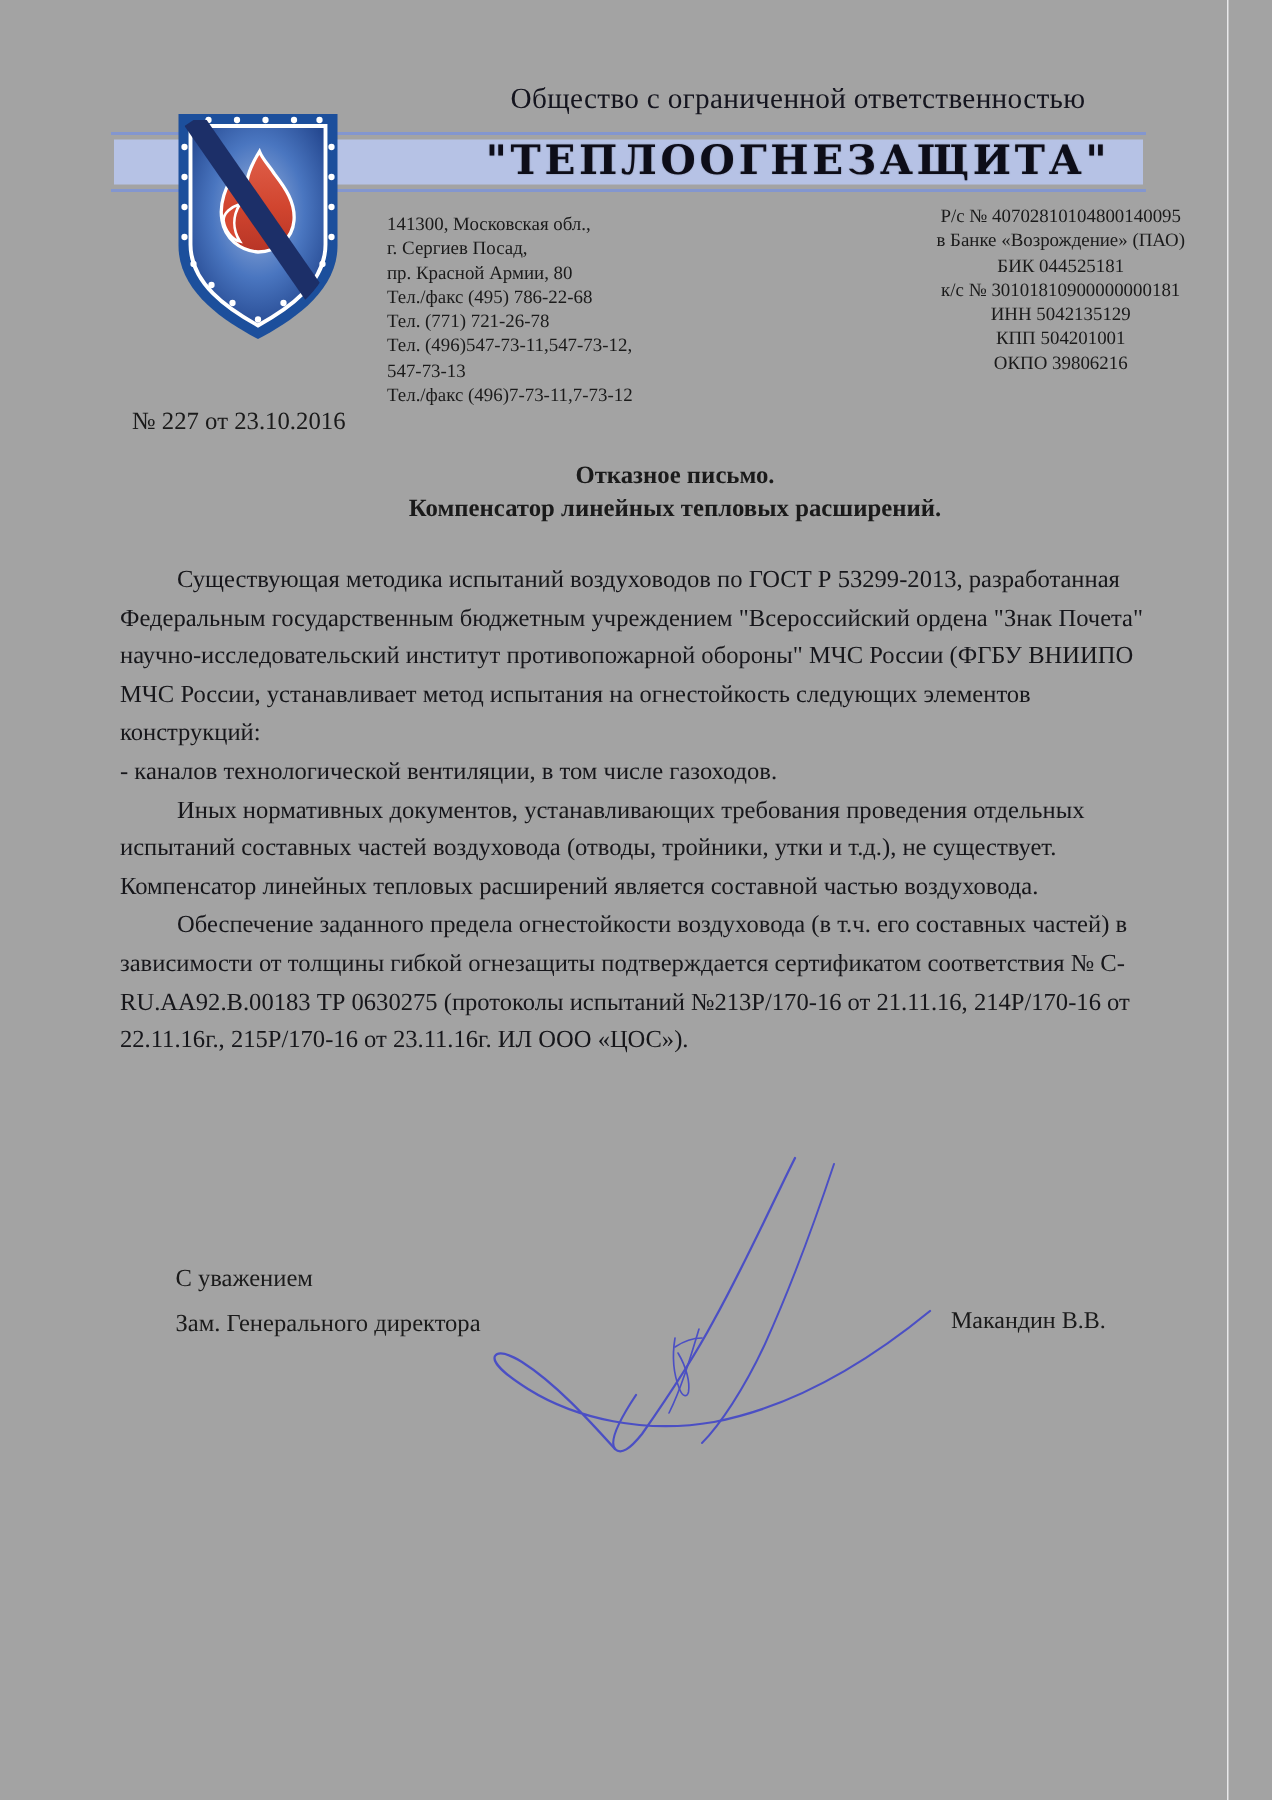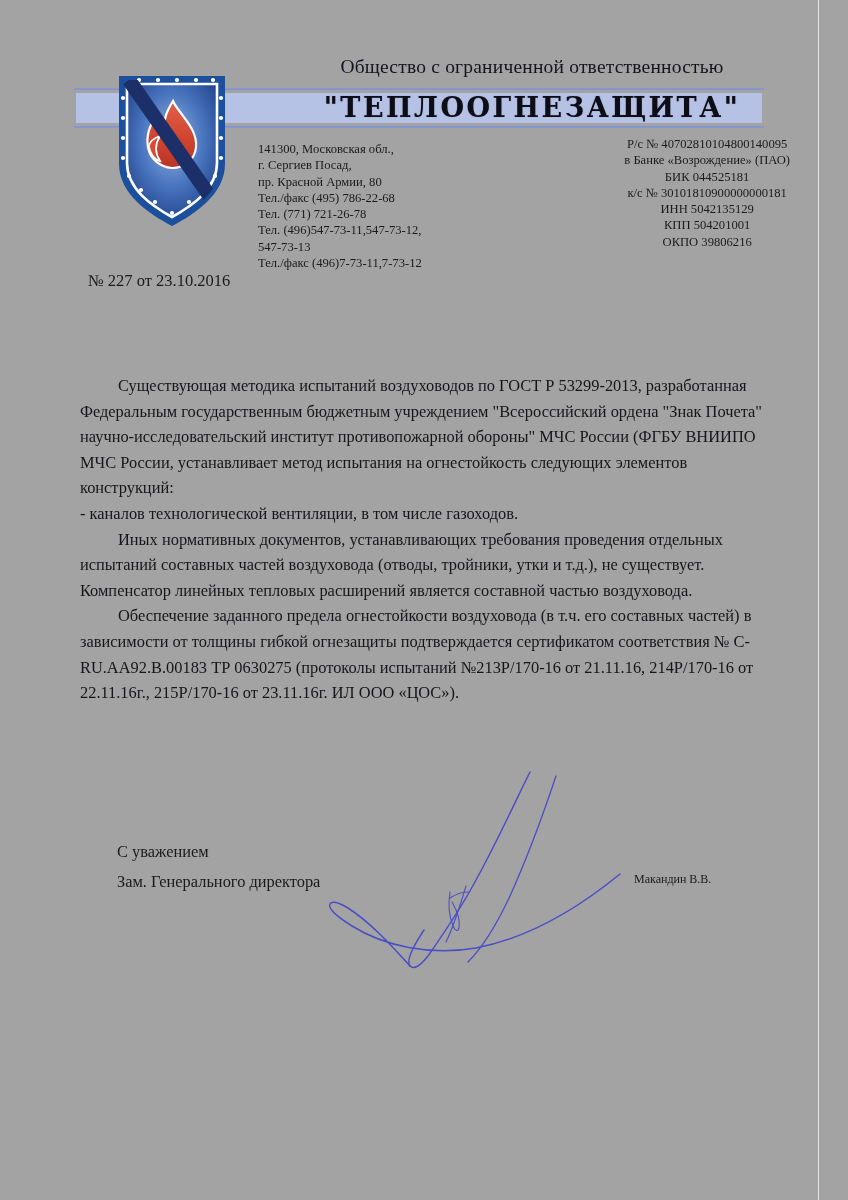--- a/index.html
+++ b/index.html
@@ -164,21 +164,21 @@
     position: absolute;
     left: 117px;
     top: 872px;
     font-size: 16.4px;
     text-align: right;
   }
   .sig-name {
     position: absolute;
     left: 634px;
     top: 872px;
-    font-size: 12px;
+    font-size: 16px;
   }
 </style>
 </head>
 <body>
 
 <div class="page">
 
   <div class="scan-edge"></div>
 
   <div class="letterhead">
@@ -265,20 +265,24 @@
       <div>БИК 044525181</div>
       <div>к/с № 30101810900000000181</div>
       <div>ИНН 5042135129</div>
       <div>КПП 504201001</div>
       <div>ОКПО 39806216</div>
     </div>
   </div>
 
   <div class="doc-number">№ 227 от 23.10.2016</div>
 
+  <div class="doc-title">
+    <div>Отказное письмо.</div>
+    <div>Компенсатор линейных тепловых расширений.</div>
+  </div>
 
   <div class="body-text">
     <p class="indent">Существующая методика испытаний воздуховодов по ГОСТ Р 53299-2013, разработанная Федеральным государственным бюджетным учреждением "Всероссийский ордена "Знак Почета" научно-исследовательский институт противопожарной обороны" МЧС России (ФГБУ ВНИИПО МЧС России, устанавливает метод испытания на огнестойкость следующих элементов конструкций:</p>
     <p>- каналов технологической вентиляции, в том числе газоходов.</p>
     <p class="indent">Иных нормативных документов, устанавливающих требования проведения отдельных испытаний составных частей воздуховода (отводы, тройники, утки и т.д.), не существует. Компенсатор линейных тепловых расширений является составной частью воздуховода.</p>
     <p class="indent">Обеспечение заданного предела огнестойкости воздуховода (в т.ч. его составных частей) в зависимости от толщины гибкой огнезащиты подтверждается сертификатом соответствия № C-RU.AA92.B.00183 ТР 0630275 (протоколы испытаний №213Р/170-16 от 21.11.16, 214Р/170-16 от 22.11.16г., 215Р/170-16 от 23.11.16г. ИЛ ООО «ЦОС»).</p>
   </div>
 
   <div class="sig-area">
     <div class="sig-ink">

